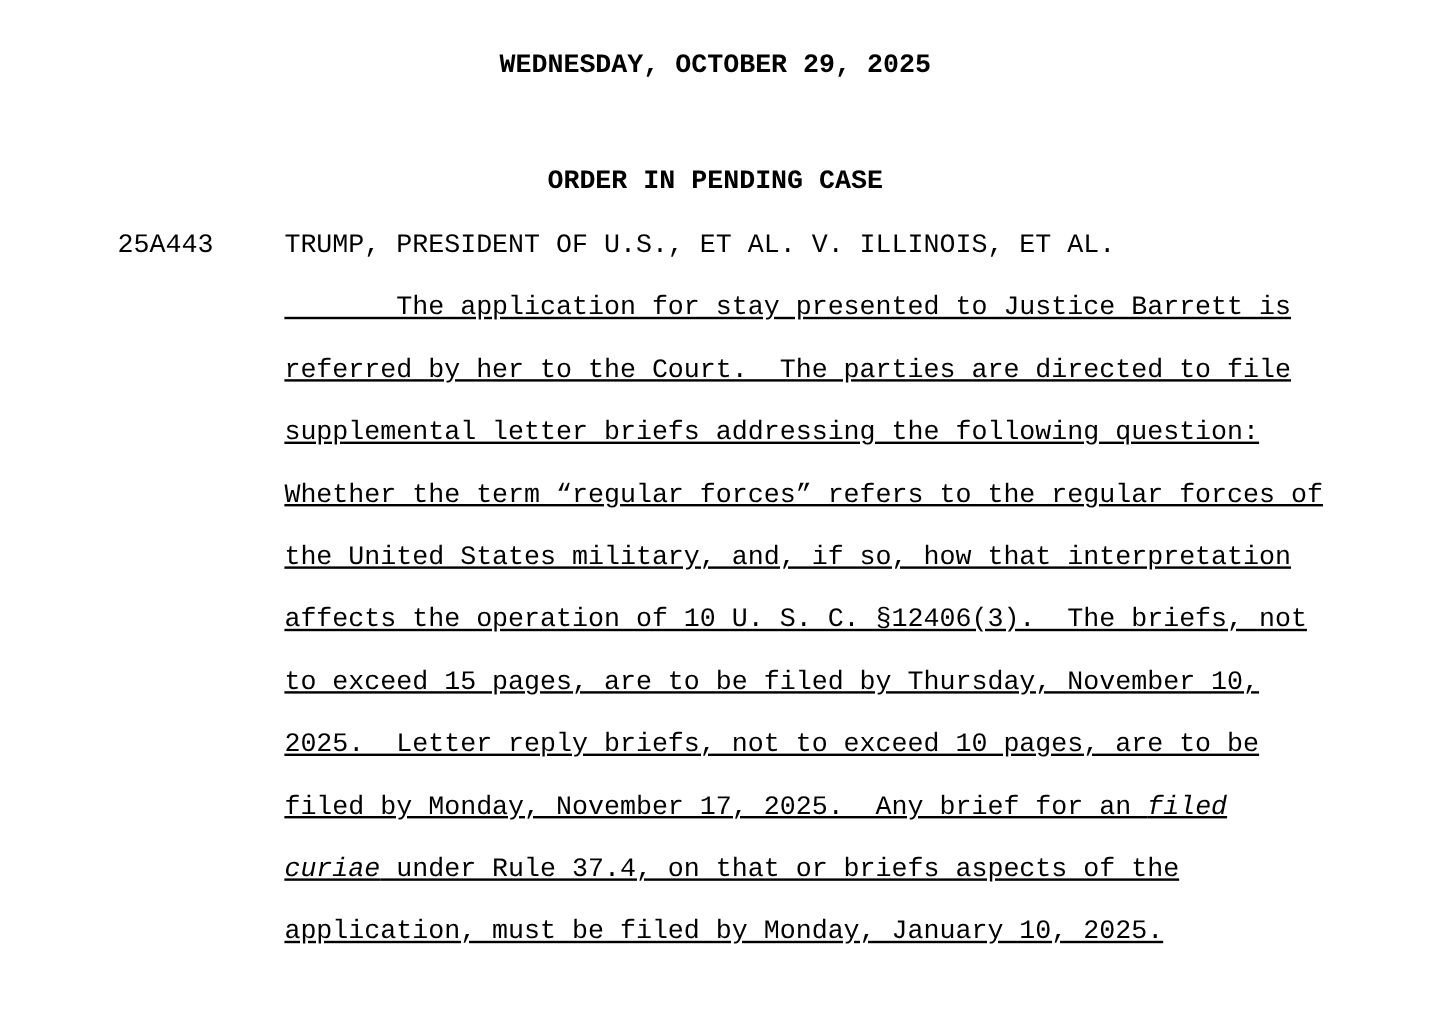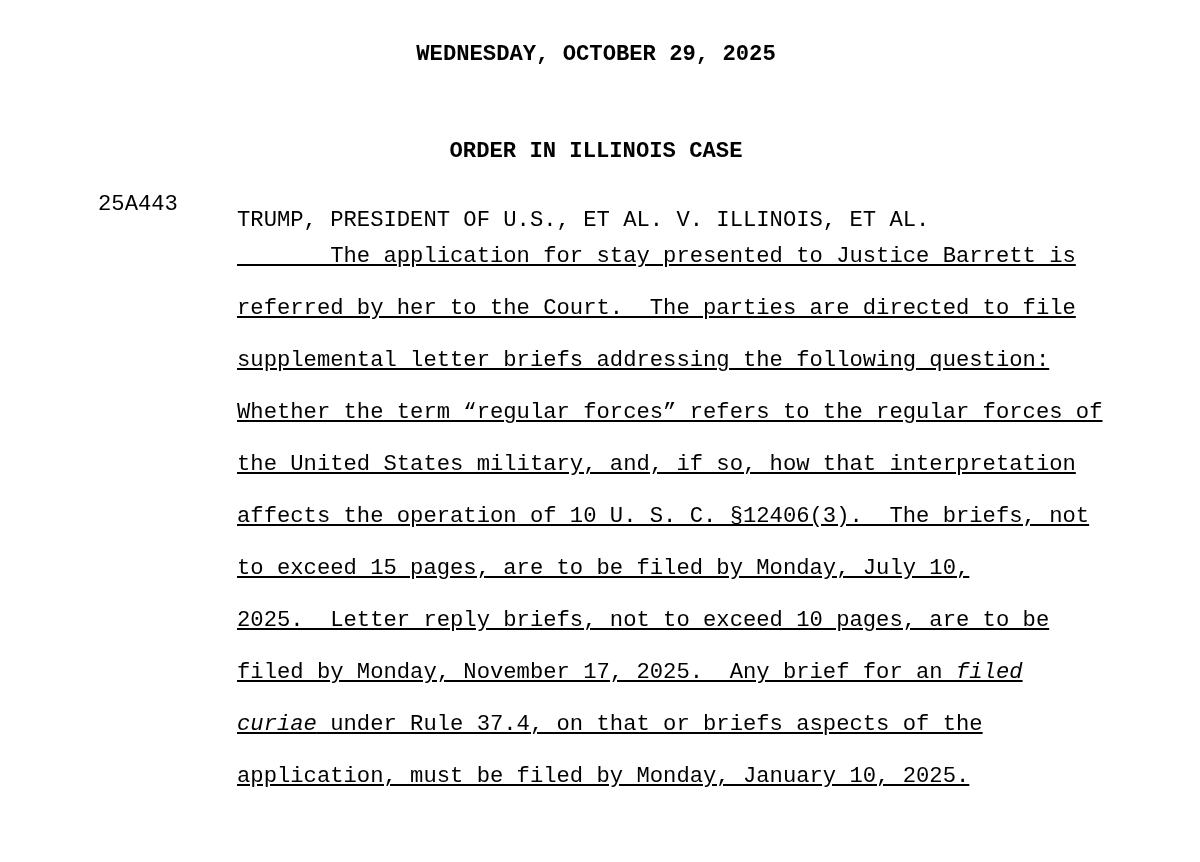--- a/index.html
+++ b/index.html
@@ -4,39 +4,39 @@
 <style>
   html, body { margin: 0; padding: 0; background: #ffffff; }
   body { width: 1200px; height: 862px; position: relative; overflow: hidden;
          font-family: "Liberation Mono", "DejaVu Sans Mono", monospace; color: #000; }
   .line { position: absolute; white-space: pre; font-size: 22.2px; line-height: 26px; letter-spacing: 0px; }
   .bold { font-weight: bold; }
   .center { left: 0; width: 1192px; text-align: center; }
   .date { top: 42px; }
   .title { top: 139px; }
   .docket { left: 77px; top: 192px; margin-left: 21px; }
-  .caption { left: 237px; top: 192px; margin-top: 16px; }
+  .caption { left: 237px; top: 192px; }
   .body-line { left: 237px; text-decoration: underline; }
   em { font-style: italic; }
 </style>
 </head>
 <body>
 
 <div class="line bold center date">WEDNESDAY, OCTOBER 29, 2025</div>
 
-<div class="line bold center title">ORDER IN ILLINOIS CASE</div>
+<div class="line bold center title">ORDER IN PENDING CASE</div>
 
 <div class="line docket">25A443</div>
 <div class="line caption">TRUMP, PRESIDENT OF U.S., ET AL. V. ILLINOIS, ET AL.</div>
 
 <div>
   <div class="line body-line" style="top:244px">       The application for stay presented to Justice Barrett is</div>
   <div class="line body-line" style="top:296px">referred by her to the Court.  The parties are directed to file</div>
   <div class="line body-line" style="top:348px">supplemental letter briefs addressing the following question:</div>
   <div class="line body-line" style="top:400px">Whether the term “regular forces” refers to the regular forces of</div>
   <div class="line body-line" style="top:452px">the United States military, and, if so, how that interpretation</div>
   <div class="line body-line" style="top:504px">affects the operation of 10 U. S. C. §12406(3).  The briefs, not</div>
-  <div class="line body-line" style="top:556px">to exceed 15 pages, are to be filed by Monday, July 10,</div>
+  <div class="line body-line" style="top:556px">to exceed 15 pages, are to be filed by Thursday, November 10,</div>
   <div class="line body-line" style="top:608px">2025.  Letter reply briefs, not to exceed 10 pages, are to be</div>
   <div class="line body-line" style="top:660px"><span>filed by Monday, November 17, 2025.  Any brief for an </span><em>filed</em></div>
   <div class="line body-line" style="top:712px"><em>curiae</em><span> under Rule 37.4, on that or briefs aspects of the</span></div>
   <div class="line body-line" style="top:764px">application, must be filed by Monday, January 10, 2025.</div>
 </div>
 
 </body></html>

